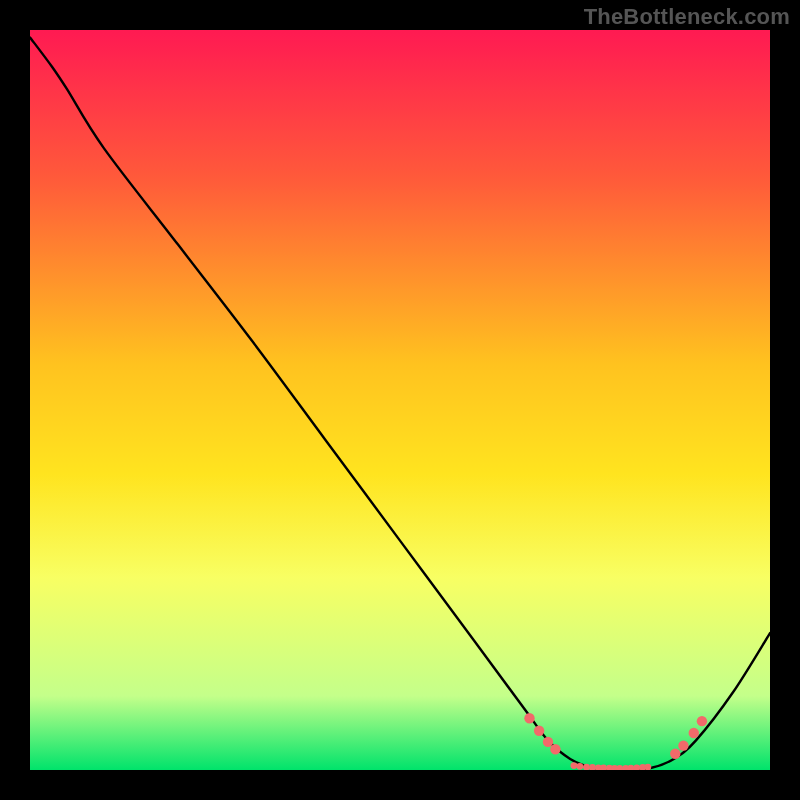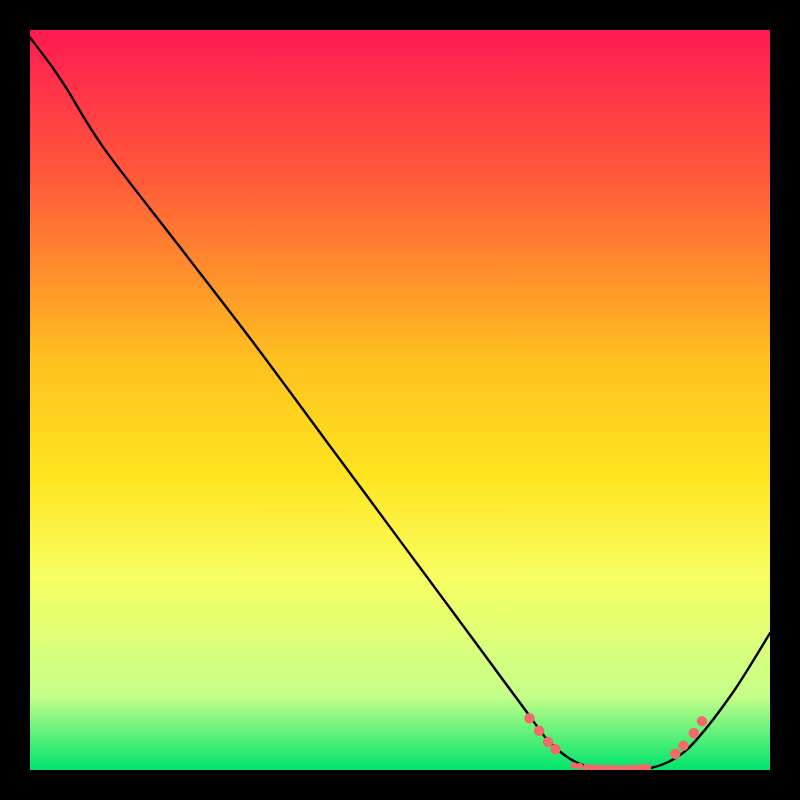--- a/index.html
+++ b/index.html
@@ -34,20 +34,21 @@
     width: 740px;
     height: 740px;
   }
   svg { display: block; }
 </style>
 </head>
 <body>
 
 <div class="stage">
 
+  <div class="watermark">TheBottleneck.com</div>
 
   <div class="plot">
     <svg id="chart-svg" viewBox="0 0 740 740" width="740" height="740">
       <defs>
         <linearGradient id="bg-grad" x1="0" y1="0" x2="0" y2="1">
             <stop offset="0.0%" stop-color="#ff1a52"></stop>
             <stop offset="20.0%" stop-color="#ff5a3a"></stop>
             <stop offset="45.0%" stop-color="#ffc21f"></stop>
             <stop offset="60.0%" stop-color="#ffe41f"></stop>
             <stop offset="74.0%" stop-color="#f8ff63"></stop>

